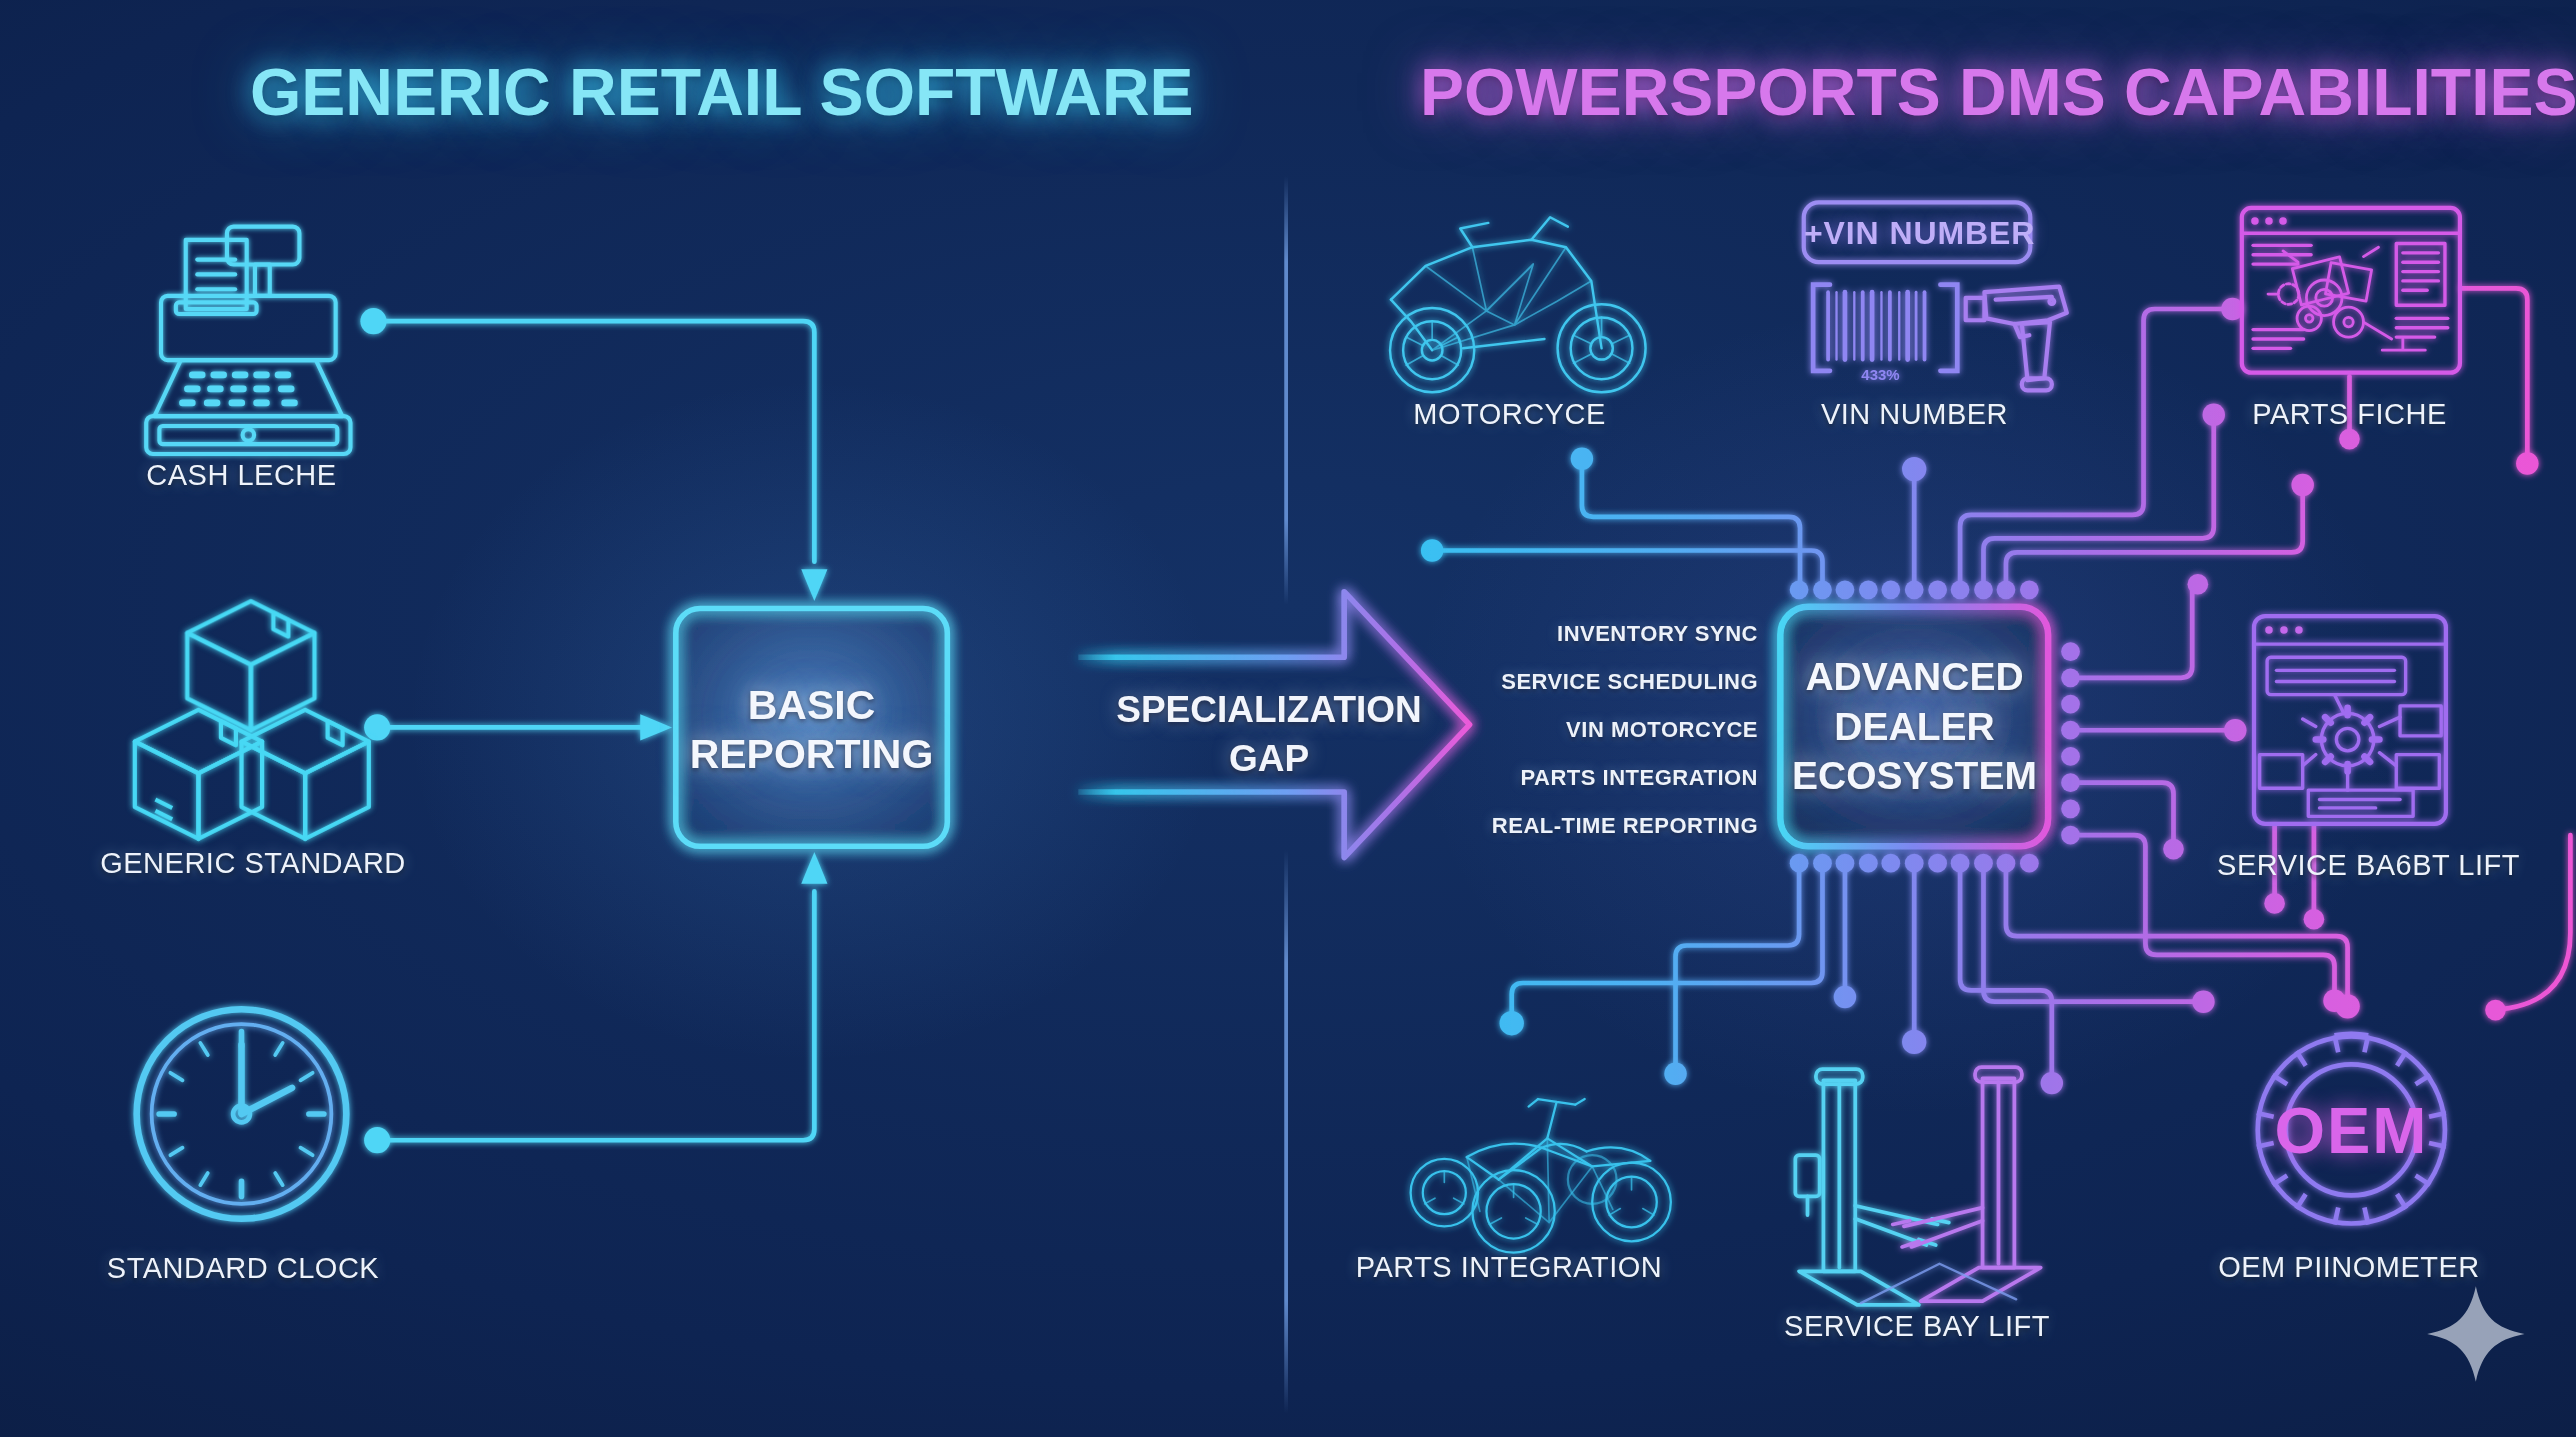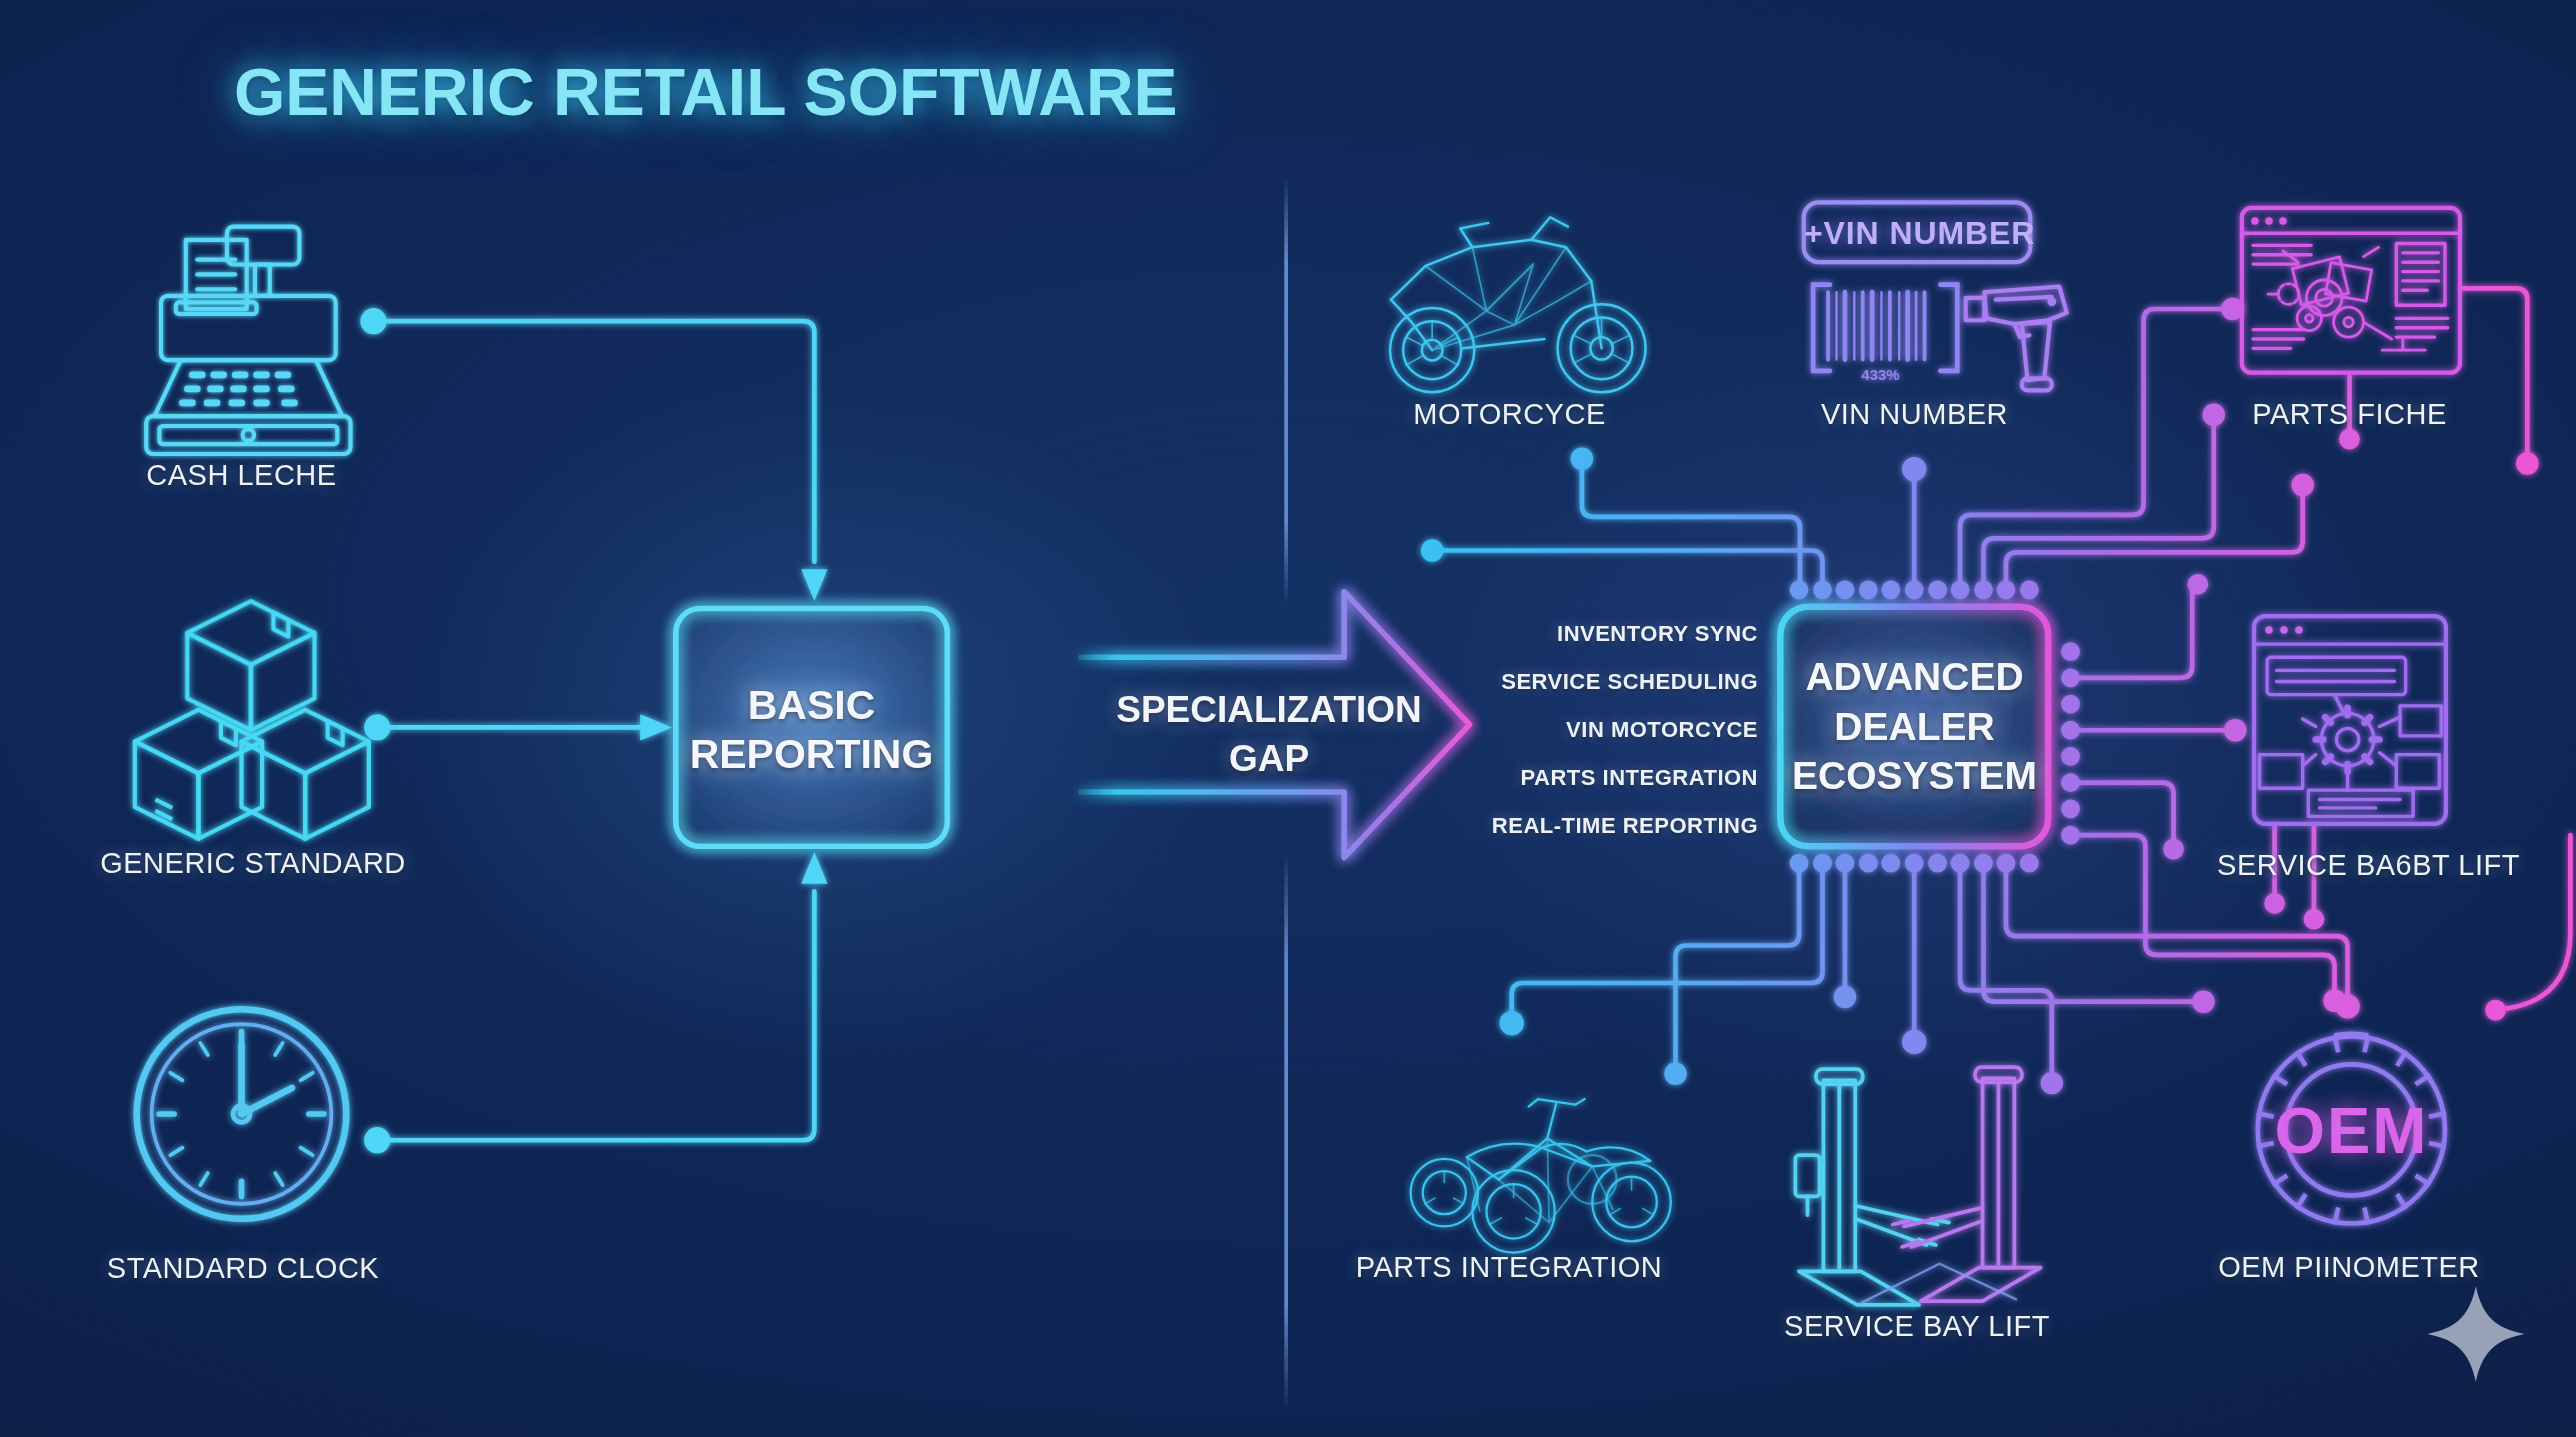--- a/index.html
+++ b/index.html
@@ -11,21 +11,21 @@
       radial-gradient(ellipse 711px 580px at 1910px 711px, rgba(100,130,235,0.16), rgba(100,130,235,0) 70%),
       radial-gradient(ellipse 150% 130% at 50% 42%, #143165 0%, #0e2452 42%, #0a1838 75%, #060f28 100%);
   }
   .abs{position:absolute;}
   .label{
     color:#eef3fb;font-weight:normal;font-size:29px;letter-spacing:0.5px;
     text-align:center;white-space:nowrap;
     text-shadow:0 0 13px rgba(170,220,255,0.45), 0 1.9px 5.6px rgba(0,0,0,0.6);
   }
   .title{
-    font-weight:bold;font-size:66px;letter-spacing:0px;text-align:center;white-space:nowrap;
+    font-weight:bold;font-size:66px;letter-spacing:0px;text-align:center;white-space:nowrap;margin-left:16px;
   }
   .title-cyan{
     color:#86e6f6;
     text-shadow:0 0 24px rgba(60,210,255,0.85),0 0 56px rgba(60,210,255,0.5),0 2.8px 7.5px rgba(0,0,30,0.6);
   }
   .title-magenta{
     color:#d778ec;
     text-shadow:0 0 24px rgba(220,110,245,0.85),0 0 56px rgba(220,110,245,0.5),0 2.8px 7.5px rgba(0,0,30,0.6);
   }
   .hub-text{
@@ -516,20 +516,21 @@
       <g transform="rotate(315)">
             <path d="M-18,-101 L-14,-83 M18,-101 L14,-83"></path>
           </g>
     </g>
   </g>
 
   <path d="M2645,1374 C2652,1406 2666,1419 2697,1425 C2666,1431 2652,1444 2645,1476 C2638,1444 2624,1431 2593,1425 C2624,1419 2638,1406 2645,1374 Z" fill="#97a2b8"></path>
 </svg>
 
 <div class="abs title title-cyan" style="left:234px;top:54px;width:842px">GENERIC RETAIL SOFTWARE</div>
+<div class="abs title title-magenta" style="left:1404px;top:54px;width:1076px">POWERSPORTS DMS CAPABILITIES</div>
 
 <div class="abs label" style="left:101px;top:459px;width:281px">CASH LECHE</div>
 <div class="abs label" style="left:66px;top:847px;width:374px">GENERIC STANDARD</div>
 <div class="abs label" style="left:56px;top:1252px;width:374px">STANDARD CLOCK</div>
 
 <div class="abs hub-text" style="left:685px;top:681px;width:253px">BASIC REPORTING</div>
 
 <div class="abs gap-text" style="left:1105px;top:686px;width:328px">
   <div>SPECIALIZATION</div>
   <div>GAP</div>

